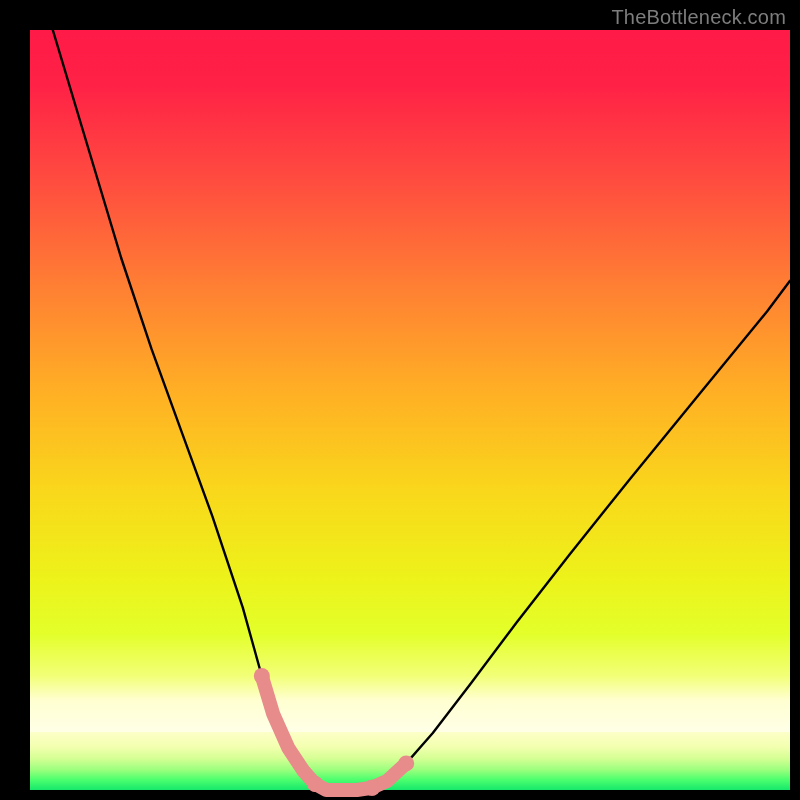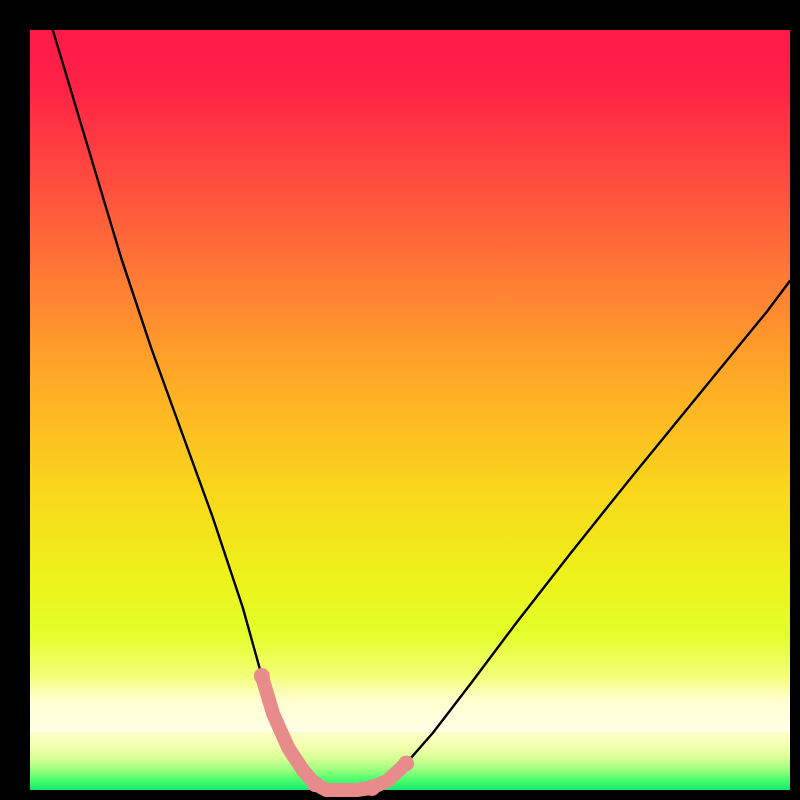--- a/index.html
+++ b/index.html
@@ -33,20 +33,21 @@
   svg {
     position: absolute;
     top: 0;
     left: 0;
   }
 </style>
 </head>
 <body>
 <div class="frame">
 
+  <div class="watermark">TheBottleneck.com</div>
 
   <svg id="chart-svg" width="800" height="800" viewBox="0 0 800 800">
     <defs>
 
       <linearGradient id="gradMain" x1="0" y1="0" x2="0" y2="1">
         <stop offset="0" stop-color="#ff1a47"></stop>
         <stop offset="0.08" stop-color="#ff2246"></stop>
         <stop offset="0.22" stop-color="#ff4e3f"></stop>
         <stop offset="0.38" stop-color="#ff8432"></stop>
         <stop offset="0.52" stop-color="#ffb124"></stop>

